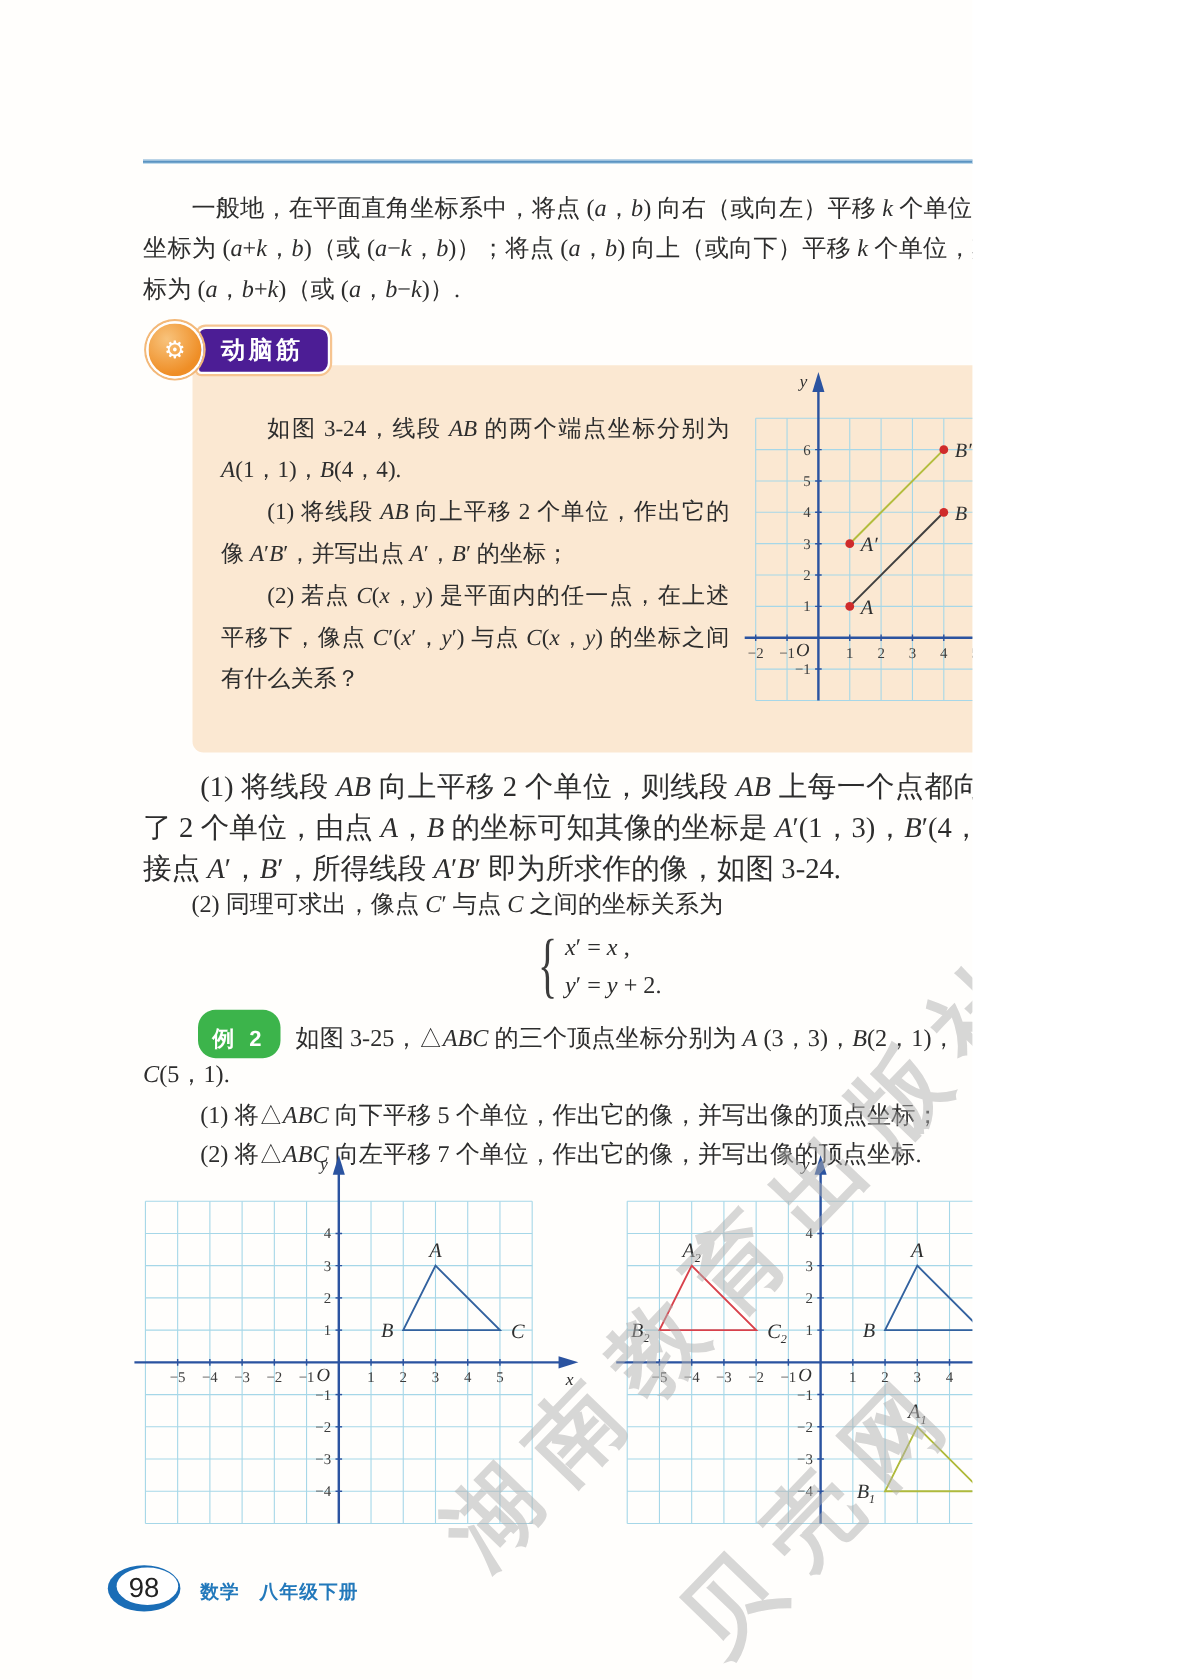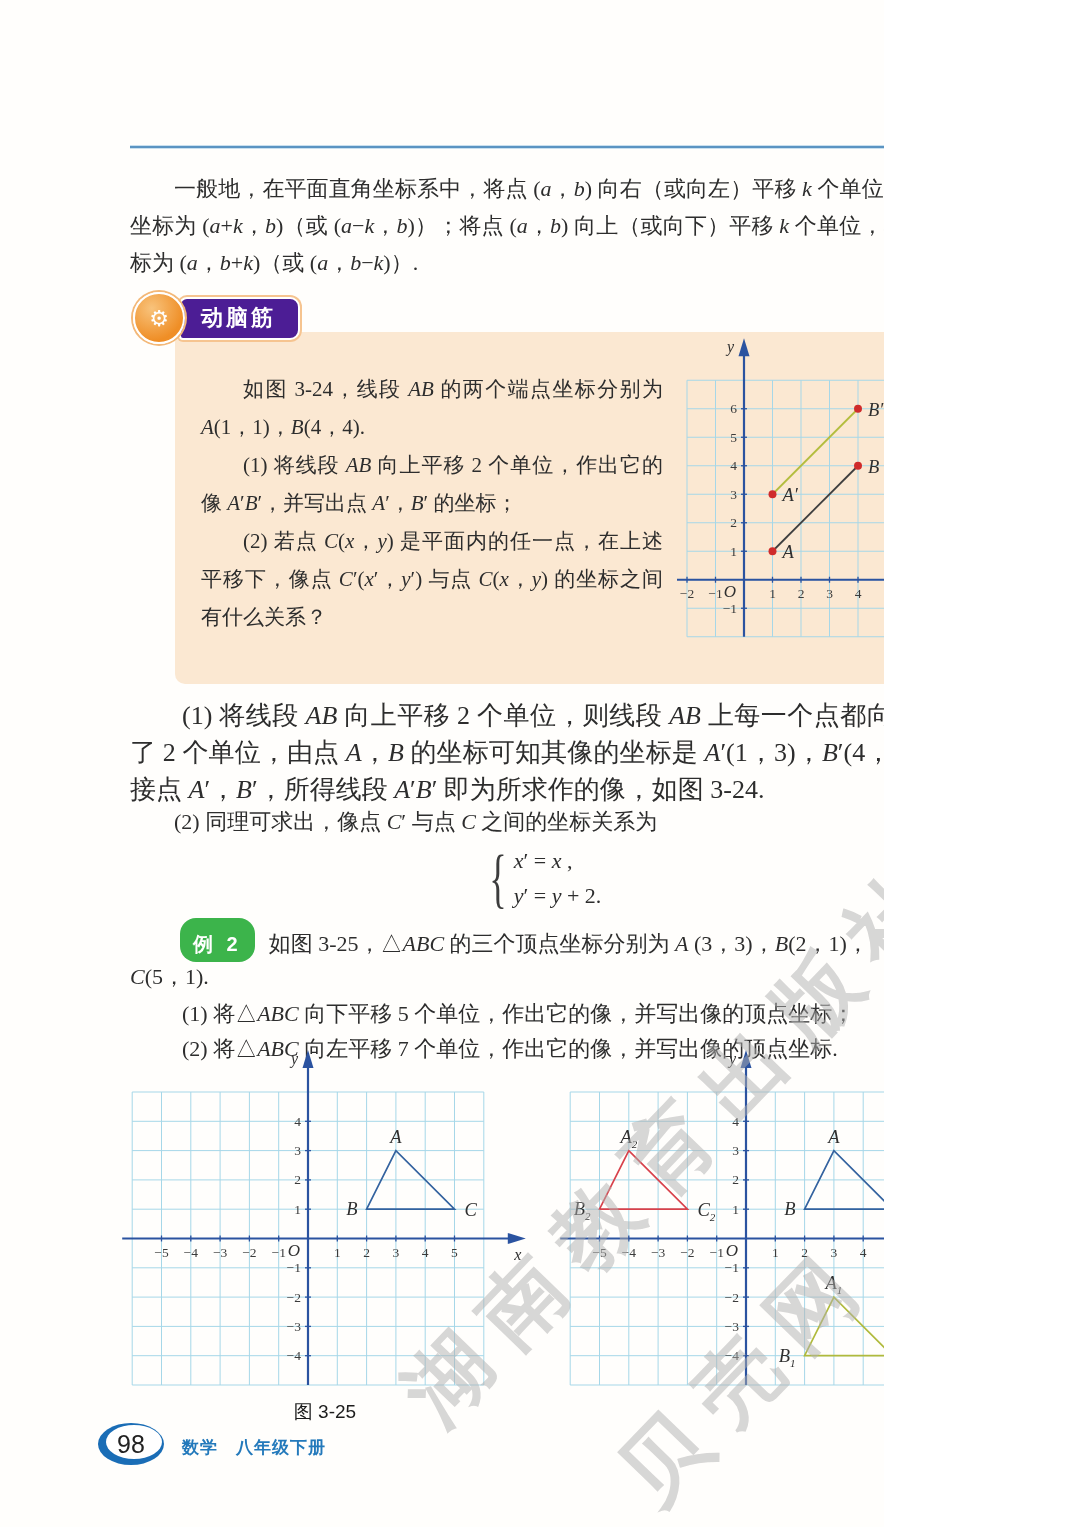--- a/index.html
+++ b/index.html
@@ -245,21 +245,20 @@
           <text x="182.8" y="79.8" text-anchor="end">4</text>
         </g>
         <text x="181.8" y="209.5" text-anchor="end" font-size="17" font-style="italic" font-family="&quot;Liberation Serif&quot;, serif" fill="#2f2f2f">O</text>
         <text x="399.6" y="213.5" font-size="16" font-style="italic" font-family="&quot;Liberation Serif&quot;, serif" fill="#2f2f2f" text-anchor="middle">x</text>
         <text x="179.8" y="18" font-size="16" font-style="italic" font-family="&quot;Liberation Serif&quot;, serif" fill="#2f2f2f" text-anchor="end">y</text>
         <polygon points="277.7,104.6 248.4,163.2 336.3,163.2" fill="none" stroke="#33629f" stroke-width="1.7"></polygon>
         <text x="277.7" y="96.6" text-anchor="middle" font-size="18.5" font-style="italic" font-family="&quot;Liberation Serif&quot;, serif" fill="#2f2f2f"><tspan>A</tspan></text>
         <text x="239.4" y="169.2" text-anchor="end" font-size="18.5" font-style="italic" font-family="&quot;Liberation Serif&quot;, serif" fill="#2f2f2f"><tspan>B</tspan></text>
         <text x="346.3" y="170.2" text-anchor="start" font-size="18.5" font-style="italic" font-family="&quot;Liberation Serif&quot;, serif" fill="#2f2f2f"><tspan>C</tspan></text>
       </svg>
-    <div class="figcap">图 3-25</div>
   </div>
 
   <div class="fig fig-26">
     <svg width="414" viewBox="0 0 413.6 347" height="347">
         <g stroke="#a6d7e8" stroke-width="1">
           <line x1="14" y1="339" x2="14" y2="46"></line>
           <line x1="43.3" y1="339" x2="43.3" y2="46"></line>
           <line x1="72.6" y1="339" x2="72.6" y2="46"></line>
           <line x1="101.9" y1="339" x2="101.9" y2="46"></line>
           <line x1="131.2" y1="339" x2="131.2" y2="46"></line>

